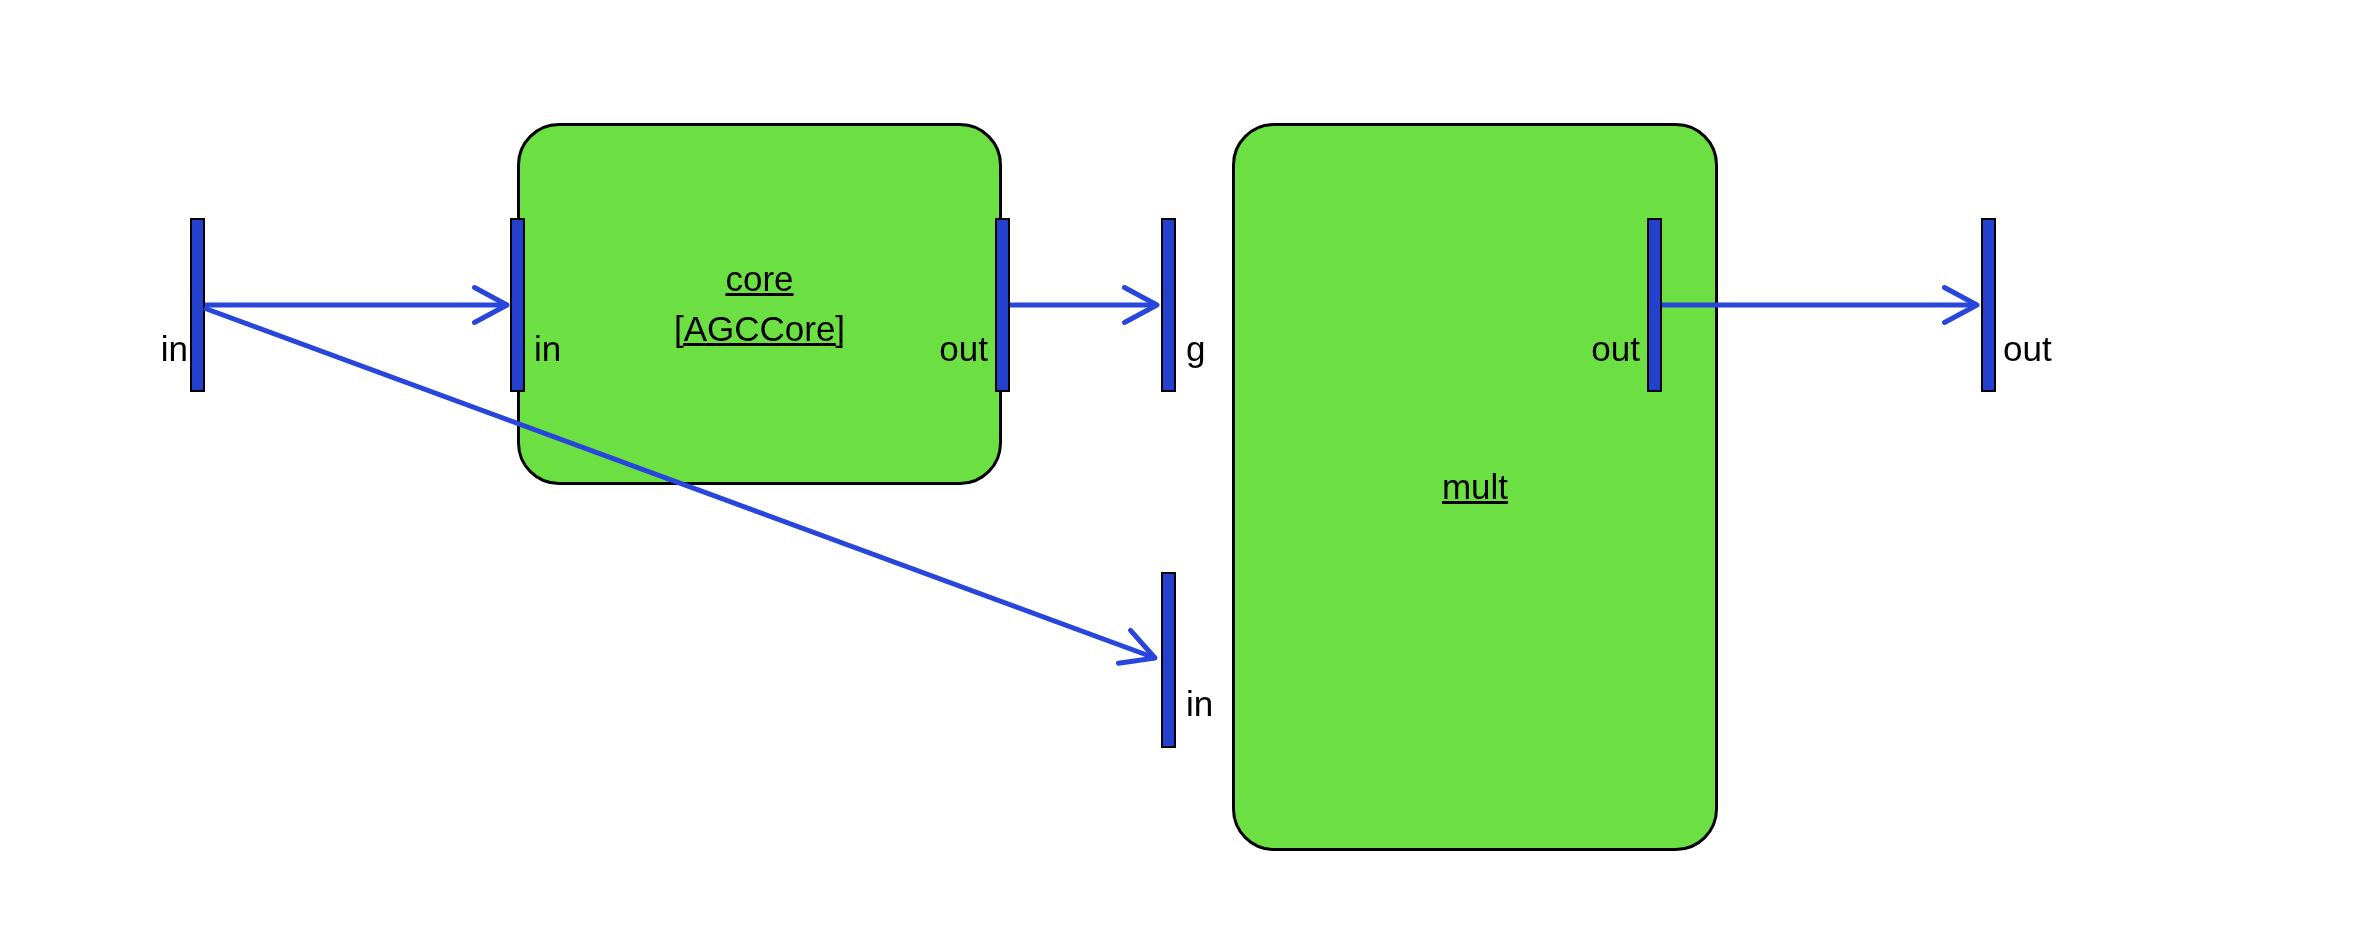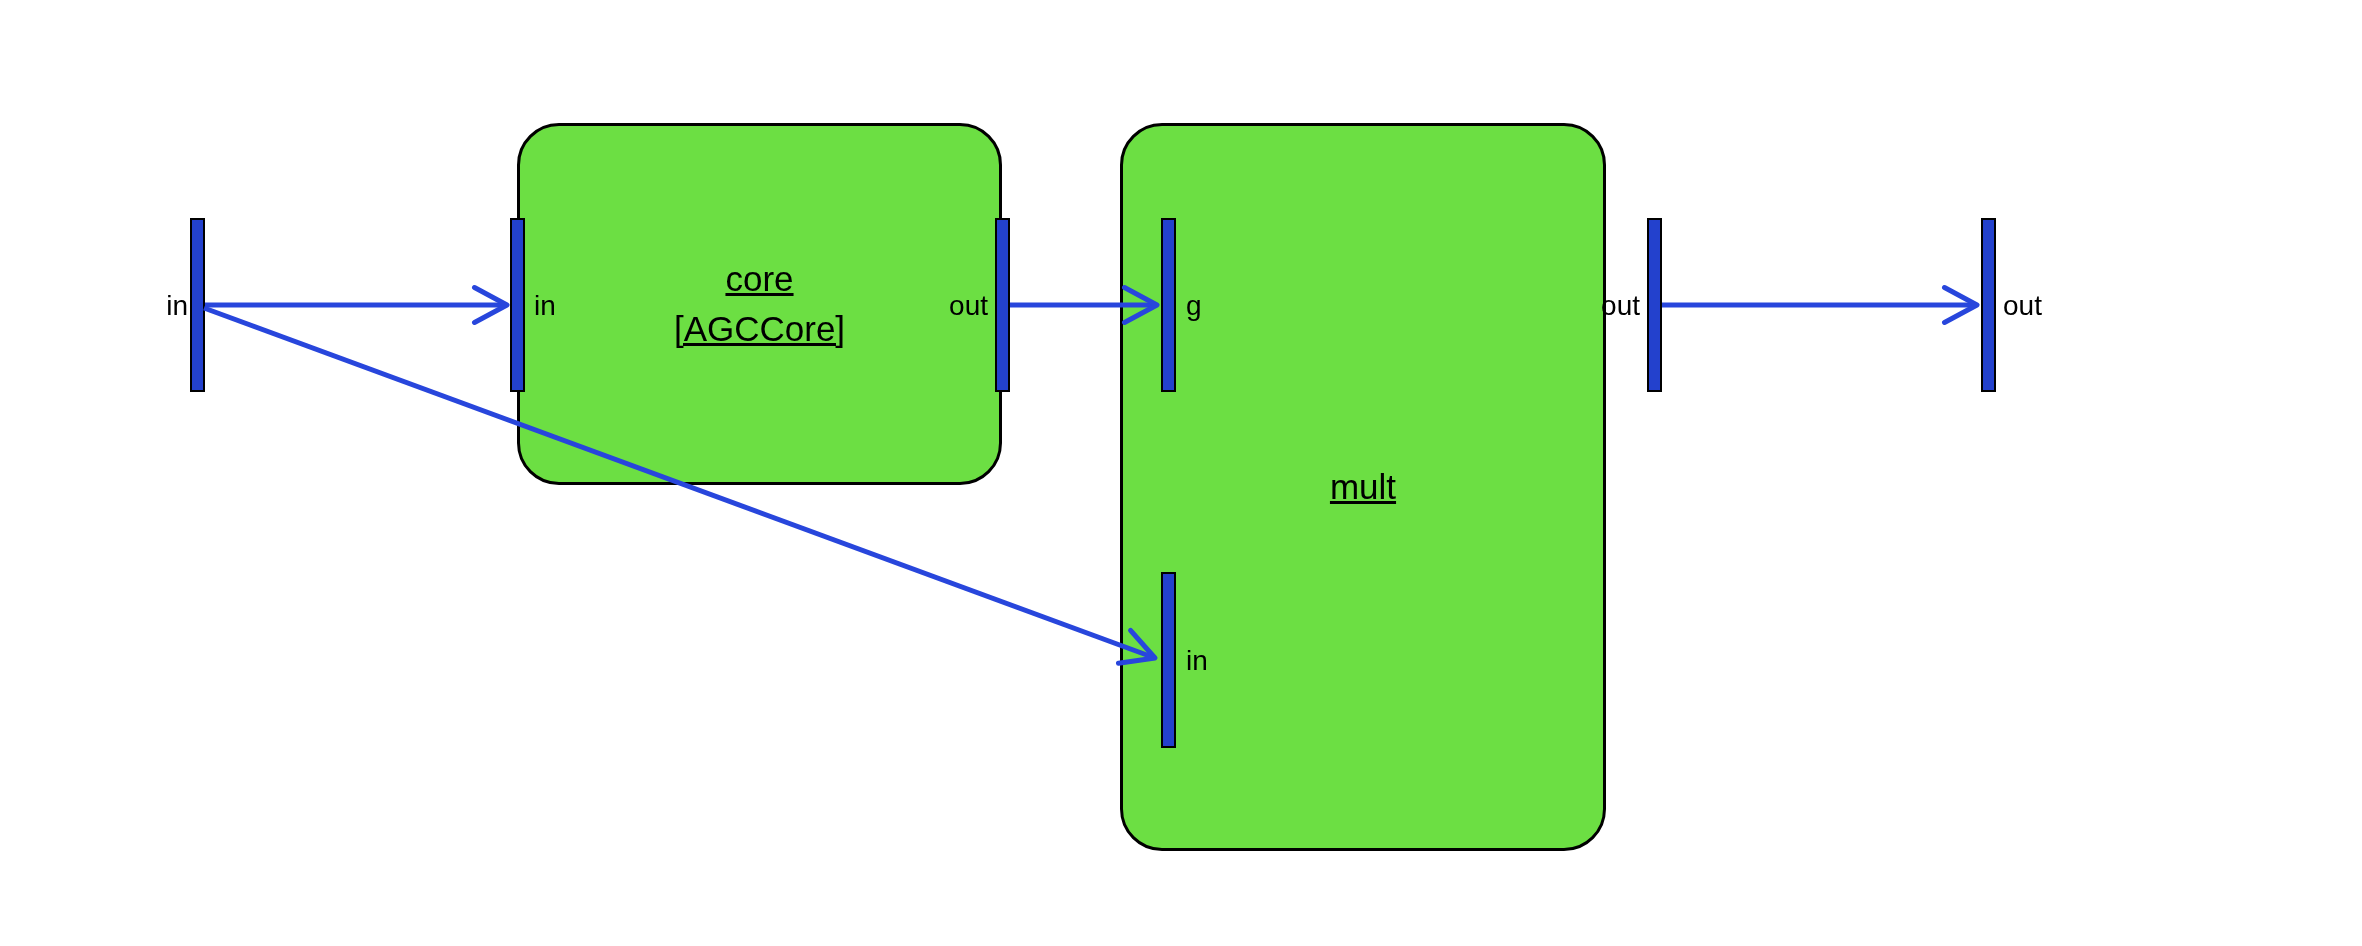--- a/index.html
+++ b/index.html
@@ -26,21 +26,21 @@
     border-radius: 42px;
     box-sizing: border-box;
     display: flex;
     flex-direction: column;
     align-items: center;
     justify-content: center;
     z-index: 1;
     text-decoration: underline;
   }
   #block-core { left: 517px; top: 123px; width: 485px; height: 362px; }
-  #block-mult { left: 1120px; top: 123px; width: 486px; height: 728px; }
+  #block-mult { left: 1232px; top: 123px; width: 486px; height: 728px; }
 
   .block-name, .block-type {
     font-size: 35px;
     line-height: 50px;
     text-align: center;
     white-space: nowrap;
   }
 
   
   .portbar, .extbar {
@@ -56,24 +56,25 @@
   #core-out-bar { left: 995px;  top: 218px; height: 174px; }
   #mult-g-bar   { left: 1161px; top: 218px; height: 174px; }
   #mult-in-bar  { left: 1161px; top: 572px; height: 176px; }
   #mult-out-bar { left: 1647px; top: 218px; height: 174px; }
   #ext-out-bar  { left: 1981px; top: 218px; height: 174px; }
 
   
   .port-label {
     position: absolute;
     transform: translateY(-50%);
-    font-size: 28px;
+    font-size: 35px;
     line-height: 33px;
     white-space: nowrap;
     z-index: 6;
+    margin-top: 43px;
   }
   #ext-in-label   { right: 2174px; top: 305px; }
   #core-in-label  { left: 534px;   top: 305px; }
   #core-out-label { right: 1374px; top: 305px; }
   #mult-g-label   { left: 1186px;  top: 305px; }
   #mult-in-label  { left: 1186px;  top: 660px; }
   #mult-out-label { right: 722px;  top: 305px; }
   #ext-out-label  { left: 2003px;  top: 305px; }
 
   

